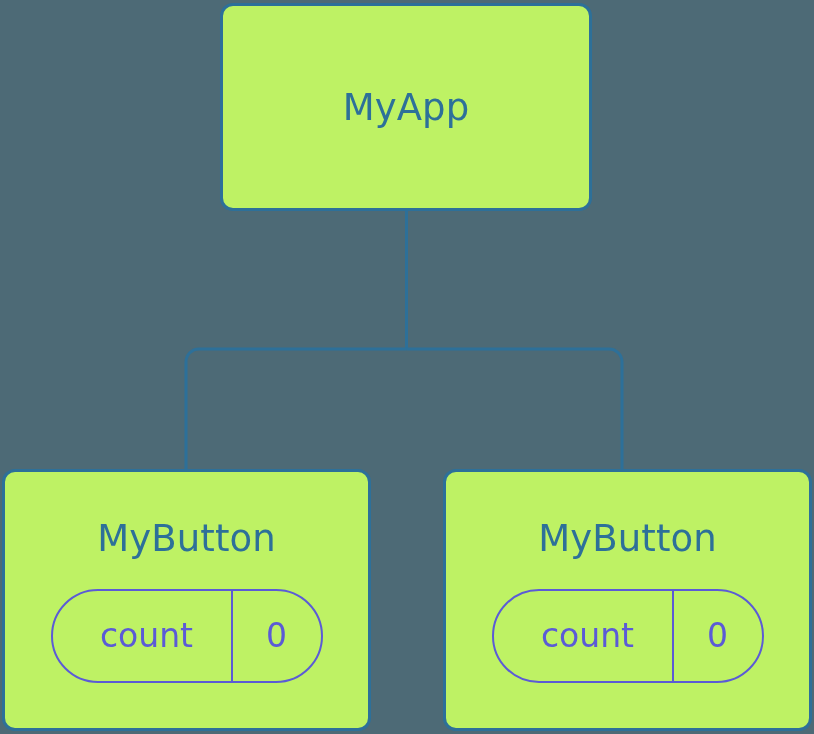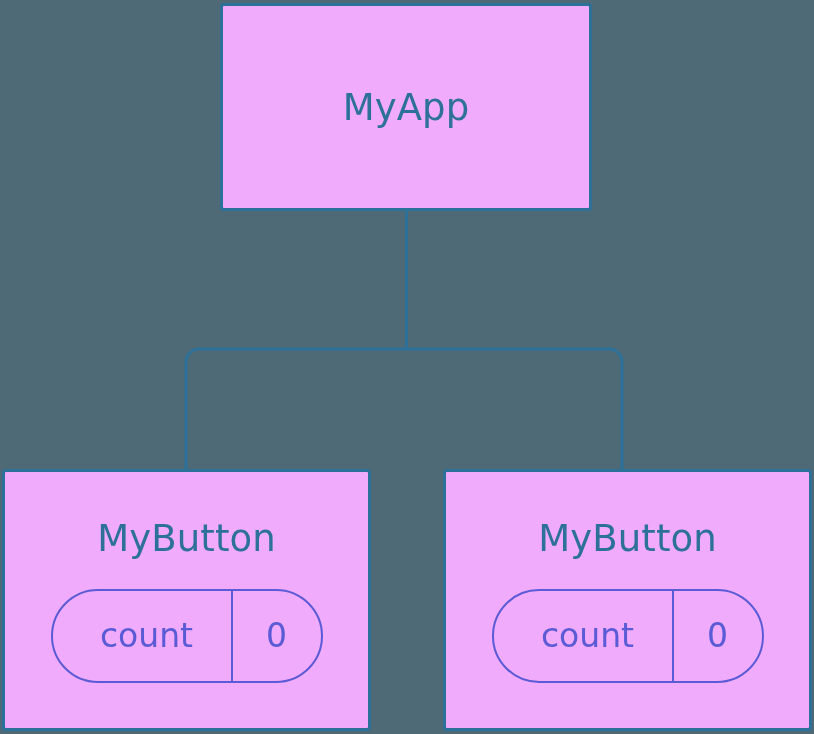--- a/index.html
+++ b/index.html
@@ -24,23 +24,23 @@
     top: 0;
     width: 814px;
     height: 734px;
     z-index: 1;
   }
 
   
   .node {
     position: absolute;
     z-index: 2;
-    background: #f0abfc;
+    background: #bef264;
     border: 3px solid #2d7099;
-    border-radius: 4px;
+    border-radius: 13px;
     box-sizing: border-box;
     display: flex;
     flex-direction: column;
     align-items: center;
     justify-content: center;
   }
 
   .node-root {
     left: 220px;
     top: 3px;

